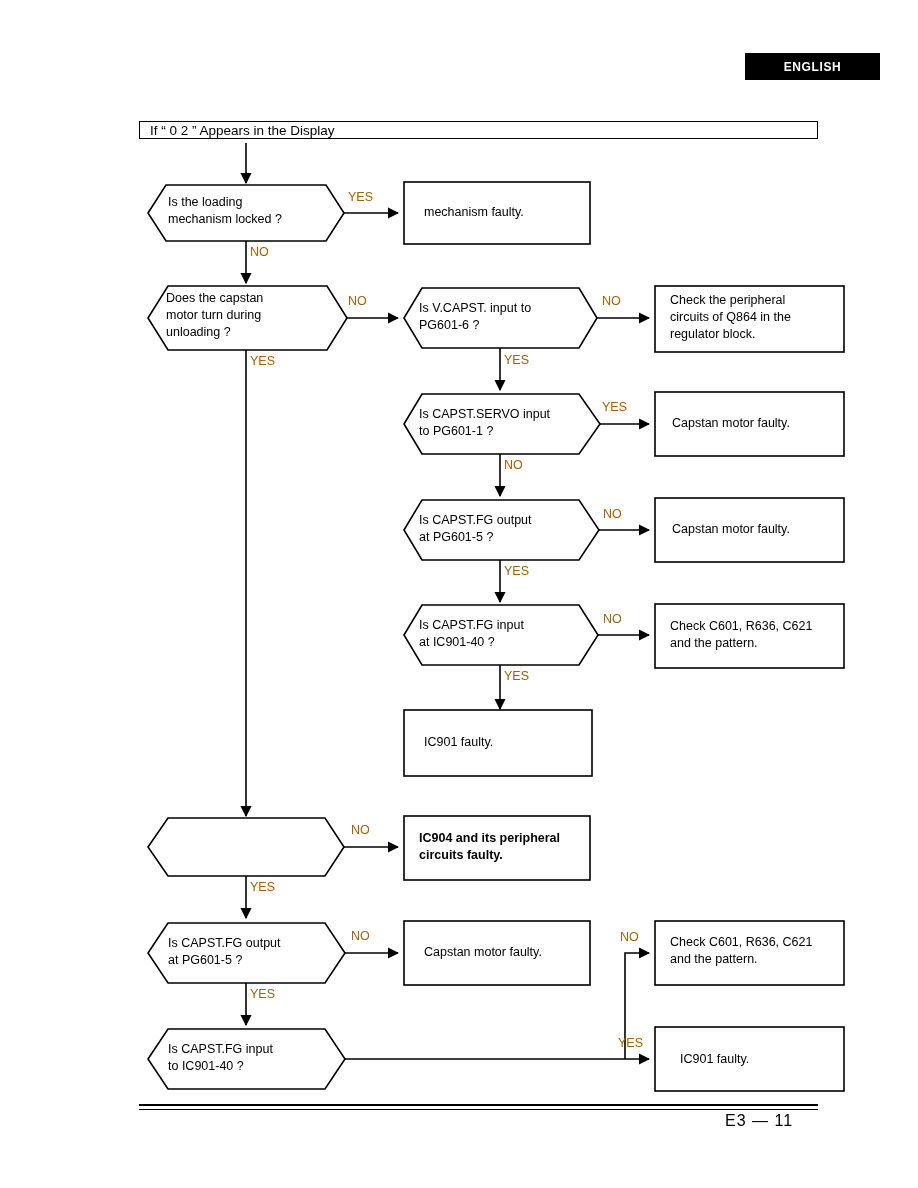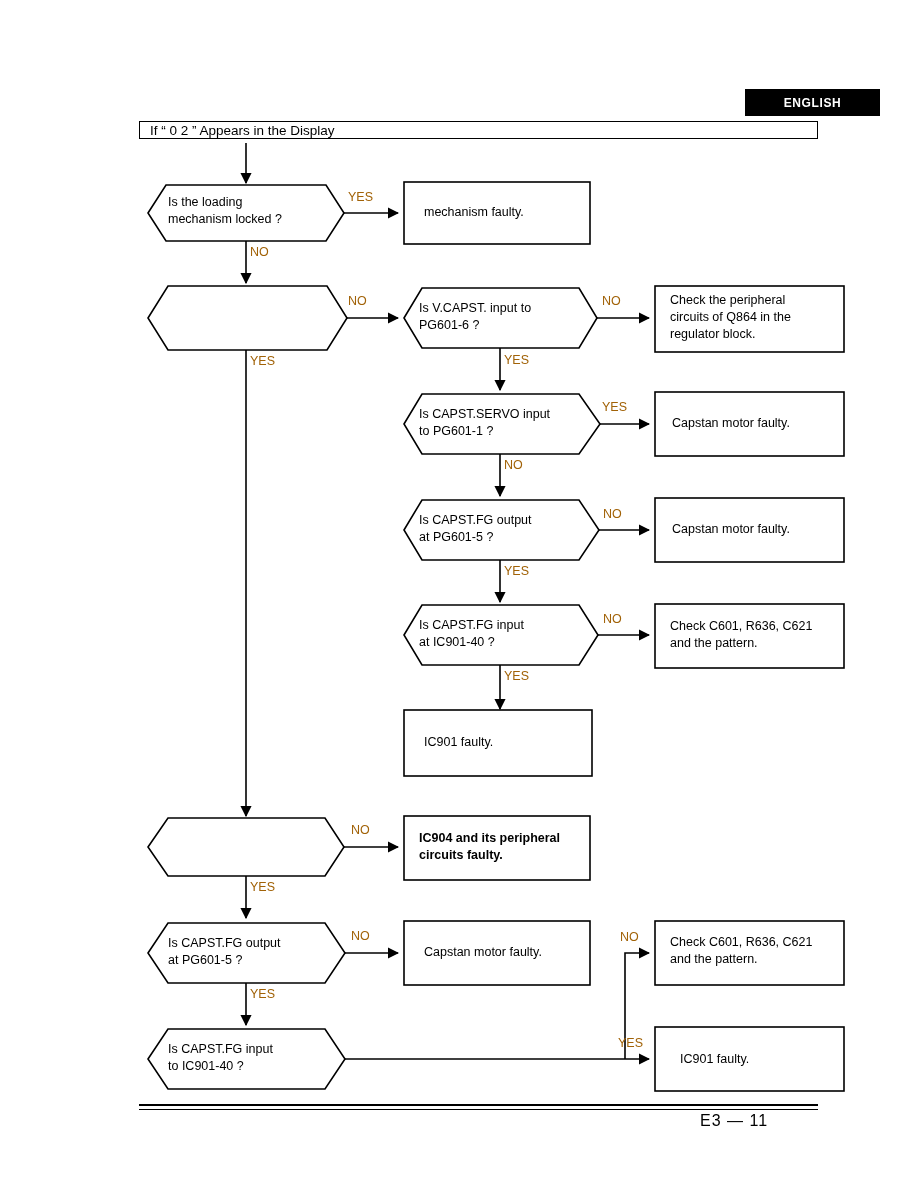--- a/index.html
+++ b/index.html
@@ -31,21 +31,20 @@
     width: 135px;
     height: 27px;
     background: #000000;
     color: #ffffff;
     font-size: 12px;
     font-weight: bold;
     letter-spacing: 0.6px;
     display: flex;
     align-items: center;
     justify-content: center;
-    margin-top: 36px;
   }
 
   
   .title-banner {
     position: absolute;
     left: 139px;
     top: 121px;
     width: 679px;
     height: 18px;
     border: 1.5px solid #000000;
@@ -98,21 +97,21 @@
     top: 1109px;
     width: 679px;
     height: 0;
     border-top: 1px solid #000000;
   }
   .page-num {
     position: absolute;
     left: 700px;
     top: 1112px;
     width: 118px;
-    text-align: left;
+    text-align: center;
     font-size: 16px;
     letter-spacing: 1px;
   }
 </style>
 </head>
 <body>
 
 <div class="page">
 
   <div class="lang-tab">ENGLISH</div>
@@ -206,20 +205,23 @@
       <path d="M 625 1059 L 625 953 L 649 953" marker-end="url(#ah)"></path>
 
     </g>
   </svg>
 
   <div class="node-text" style="left:168px; top:194px; width:172px;">Is the loading
 mechanism locked ?</div>
 
   <div class="node-text" style="left:424px; top:204px; width:160px;">mechanism faulty.</div>
 
+  <div class="node-text" style="left:166px; top:290px; width:176px;">Does the capstan
+motor turn during
+unloading ?</div>
 
   <div class="node-text" style="left:419px; top:300px; width:172px;">Is V.CAPST. input to
 PG601-6 ?</div>
 
   <div class="node-text" style="left:670px; top:292px; width:172px;">Check the peripheral
 circuits of Q864 in the
 regulator block.</div>
 
   <div class="node-text" style="left:419px; top:406px; width:180px;">Is CAPST.SERVO input
 to PG601-1 ?</div>

